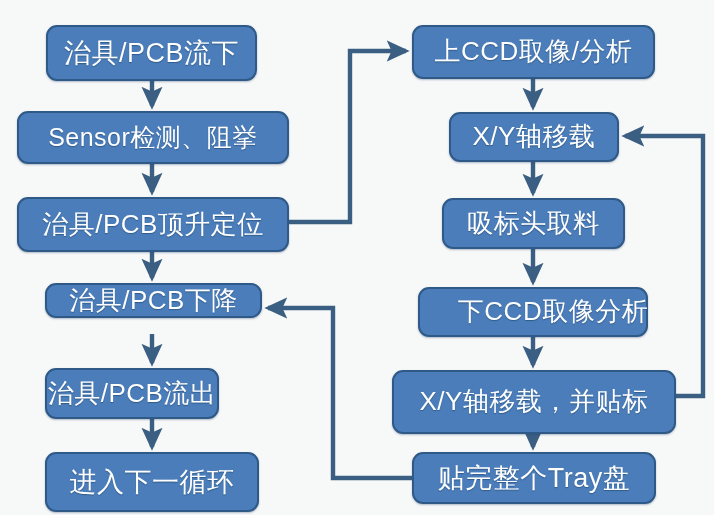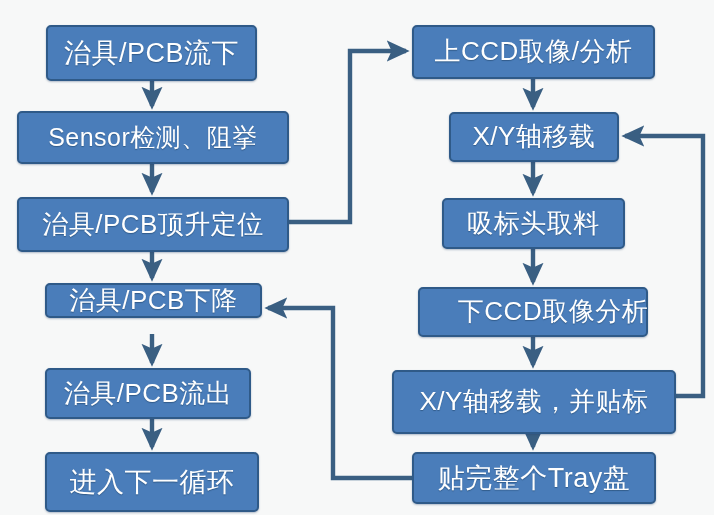--- a/index.html
+++ b/index.html
@@ -24,21 +24,21 @@
     left: 0; top: 0;
     width: 714px;
     height: 515px;
     pointer-events: none;
   }
   .node {
     position: absolute;
     box-sizing: border-box;
     background: #4a7dba;
     border: 2px solid #2f5a88;
-    border-radius: 5px;
+    border-radius: 11px;
     color: #ffffff;
     display: flex;
     align-items: center;
     justify-content: center;
     text-align: center;
     line-height: 1.05;
     letter-spacing: 0.5px;
     white-space: nowrap;
     text-shadow: 0 1px 1px rgba(20,50,80,0.45);
     box-shadow: 0 1px 2px rgba(40,70,110,0.35);
@@ -90,21 +90,21 @@
   </div>
 
   <div class="node" style="left:17px; top:197px; width:272px; height:55px; font-size:26px;">
     <span>治具/PCB顶升定位</span>
   </div>
 
   <div class="node" style="left:45px; top:283px; width:217px; height:35px; font-size:26px;">
     <span>治具/PCB下降</span>
   </div>
 
-  <div class="node" style="left:45px; top:368px; width:206px; height:51px; font-size:26px;">
+  <div class="node" style="left:45px; top:368px; width:174px; height:51px; font-size:26px;">
     <span>治具/PCB流出</span>
   </div>
 
   <div class="node" style="left:45px; top:452px; width:214px; height:60px; font-size:27px;">
     <span>进入下一循环</span>
   </div>
 
   <div class="node" style="left:412px; top:25px; width:243px; height:54px; font-size:26px;">
     <span>上CCD取像/分析</span>
   </div>

